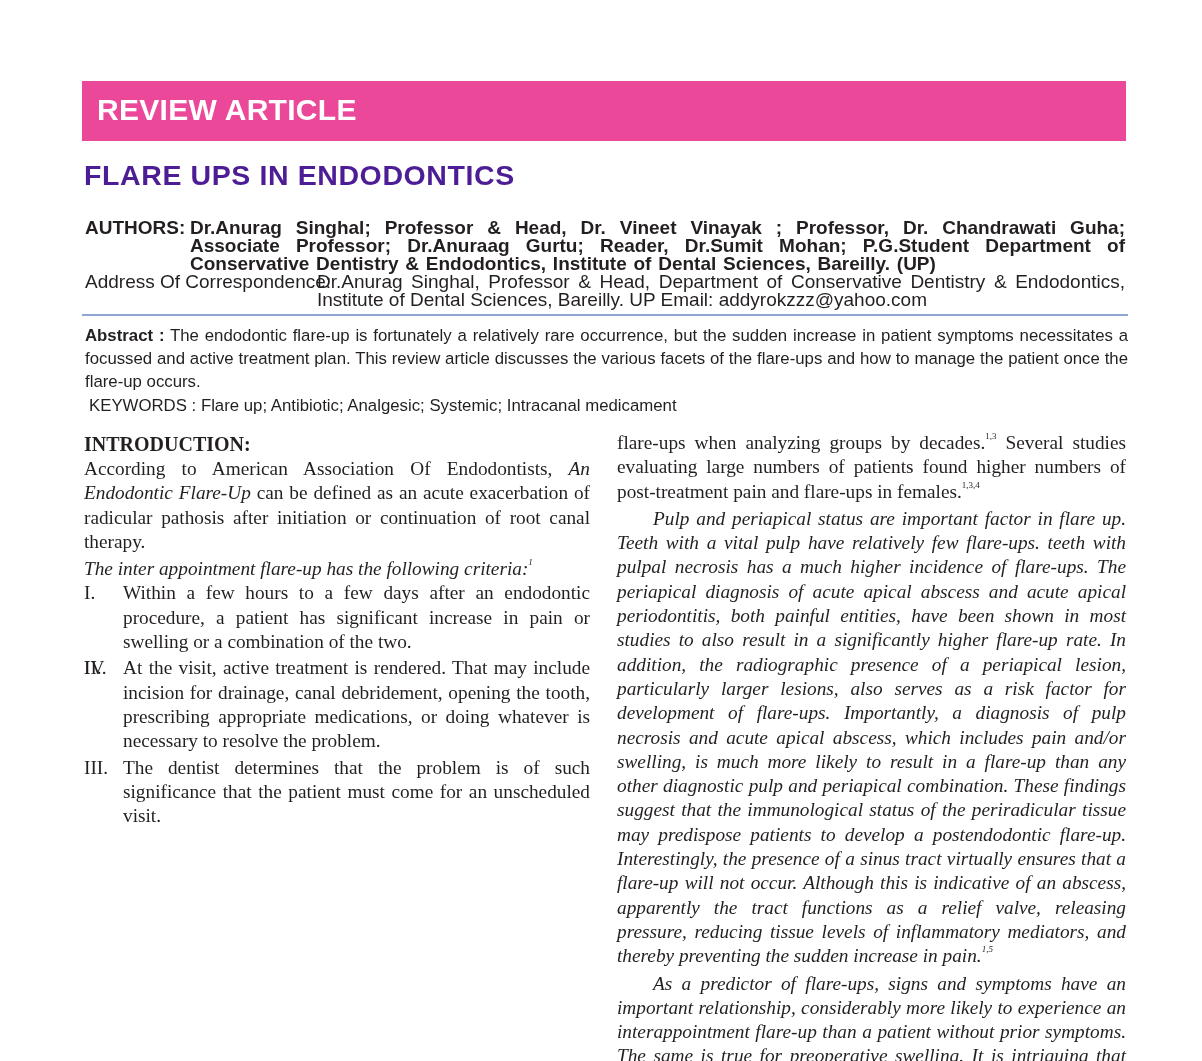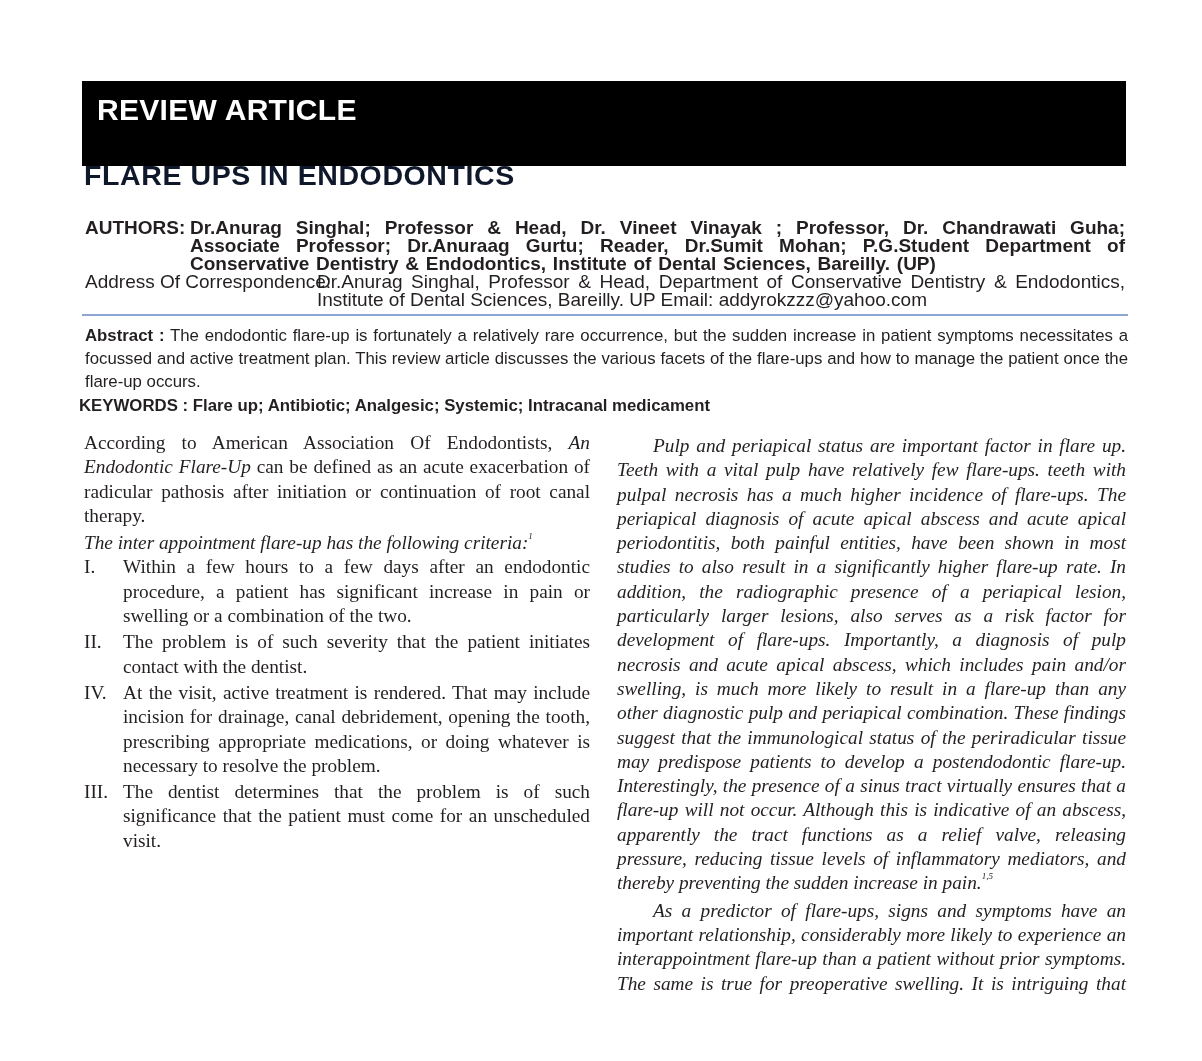--- a/index.html
+++ b/index.html
@@ -1,48 +1,48 @@
 <!DOCTYPE html>
 <html><head>
   <meta charset="utf-8">
   <style>
     html, body { margin: 0; padding: 0; background: #ffffff; }
     body { width: 1202px; height: 1061px; position: relative; overflow: hidden; color: #231f20; }
     .banner {
-      position: absolute; left: 82px; top: 81px; width: 1044px; height: 85px;
-      background: #000000;
+      position: absolute; left: 82px; top: 81px; width: 1044px; height: 60px;
+      background: #ec4899;
     }
     .banner-text {
       position: absolute; left: 15px; top: 12px;
       font-family: "Liberation Sans", sans-serif; font-weight: bold;
       font-size: 30px; color: #ffffff; letter-spacing: 0.3px;
     }
     .title {
       position: absolute; left: 84px; top: 159px;
       font-family: "Liberation Sans", sans-serif; font-weight: bold;
-      font-size: 28.5px; color: #0f172a; letter-spacing: 0.6px;
+      font-size: 28.5px; color: #4c1d95; letter-spacing: 0.6px;
     }
     .meta {
       position: absolute; left: 85px; width: 1040px;
       font-family: "Liberation Sans", sans-serif; font-size: 19px; line-height: 18px;
     }
     .authors { top: 219px; font-weight: bold; }
     .authors .lbl { position: absolute; left: 0; top: 0; }
     .authors .body { margin-left: 105px; text-align: justify; text-align-last: left; word-spacing: 1.5px; }
     .address { top: 273px; }
     .address .lbl { position: absolute; left: 0; top: 0; font-weight: normal; }
     .address .body { margin-left: 232px; text-align: justify; text-align-last: left; }
     .divider { position: absolute; left: 82px; top: 314px; width: 1046px; height: 2px; background: #8ea6d4; }
     .abstract {
       position: absolute; left: 85px; top: 324px; width: 1043px;
       font-family: "Liberation Sans", sans-serif; font-size: 16.8px; line-height: 23px;
       text-align: justify; text-align-last: left;
     }
     .abstract b { font-weight: bold; }
-    .keywords { position: absolute; left: 79px; top: 394px; font-family: "Liberation Sans", sans-serif; font-size: 16.8px; line-height: 23px; font-weight: bold; }
+    .keywords { position: absolute; left: 89px; top: 394px; font-family: "Liberation Sans", sans-serif; font-size: 16.8px; line-height: 23px; }
     .col {
       position: absolute; top: 431px; width: 506px;
       font-family: "Liberation Serif", serif; font-size: 19.3px; line-height: 24.3px;
       text-align: justify;
     }
     .col.left { left: 84px; }
     .col.right { left: 617px; width: 509px; }
     .col p { margin: 0; }
     .col h3 { margin: 0; font-size: 20px; font-weight: bold; line-height: 26px; }
     .indent { text-indent: 36px; }
@@ -73,26 +73,28 @@
 
 <div class="divider"></div>
 
 <div class="abstract">
   <b>Abstract :</b>
   <span>The endodontic flare-up is fortunately a relatively rare occurrence, but the sudden increase in patient symptoms necessitates a focussed and active treatment plan. This review article discusses the various facets of the flare-ups and how to manage the patient once the flare-up occurs.</span>
 </div>
 <div class="keywords">KEYWORDS : Flare up; Antibiotic; Analgesic; Systemic; Intracanal medicament</div>
 
 <div class="col left">
+  <h3>INTRODUCTION:</h3>
   <p><span>According to American Association Of Endodontists, </span><i>An Endodontic Flare-Up</i><span> can be defined as an acute exacerbation of radicular pathosis after initiation or continuation of root canal therapy.</span></p>
   <p class="gap"><span>The inter appointment flare-up has the following criteria:</span><sup>1</sup></p>
   <ol>
     <li><span class="num">I.</span><span>Within a few hours to a few days after an endodontic procedure, a patient has significant increase in pain or swelling or a combination of the two.</span></li>
-    <li><span class="num">II.</span><span>The problem is of such severity that the patient initiates contact with the dentist.</span></li>
+    <li><span class="num">II.</span></li>
     <li><span class="num">IV.</span><span>At the visit, active treatment is rendered. That may include incision for drainage, canal debridement, opening the tooth, prescribing appropriate medications, or doing whatever is necessary to resolve the problem.</span></li>
     <li><span class="num">III.</span><span>The dentist determines that the problem is of such significance that the patient must come for an unscheduled visit.</span></li>
   </ol>
 </div>
 
 <div class="col right">
+  <p><span>flare-ups when analyzing groups by decades.</span><sup>1,3</sup><span> Several studies evaluating large numbers of patients found higher numbers of post-treatment pain and flare-ups in females.</span><sup>1,3,4</sup></p>
   <p class="indent gap"><span>Pulp and periapical status are important factor in flare up. Teeth with a vital pulp have relatively few flare-ups. teeth with pulpal necrosis has a much higher incidence of flare-ups. The periapical diagnosis of acute apical abscess and acute apical periodontitis, both painful entities, have been shown in most studies to also result in a significantly higher flare-up rate. In addition, the radiographic presence of a periapical lesion, particularly larger lesions, also serves as a risk factor for development of flare-ups. Importantly, a diagnosis of pulp necrosis and acute apical abscess, which includes pain and/or swelling, is much more likely to result in a flare-up than any other diagnostic pulp and periapical combination. These findings suggest that the immunological status of the periradicular tissue may predispose patients to develop a postendodontic flare-up. Interestingly, the presence of a sinus tract virtually ensures that a flare-up will not occur. Although this is indicative of an abscess, apparently the tract functions as a relief valve, releasing pressure, reducing tissue levels of inflammatory mediators, and thereby preventing the sudden increase in pain.</span><sup>1,5</sup></p>
   <p class="indent gap last-line">As a predictor of flare-ups, signs and symptoms have an important relationship, considerably more likely to experience an interappointment flare-up than a patient without prior symptoms. The same is true for preoperative swelling. It is intriguing that</p>
 </div>
 
 </body></html>

